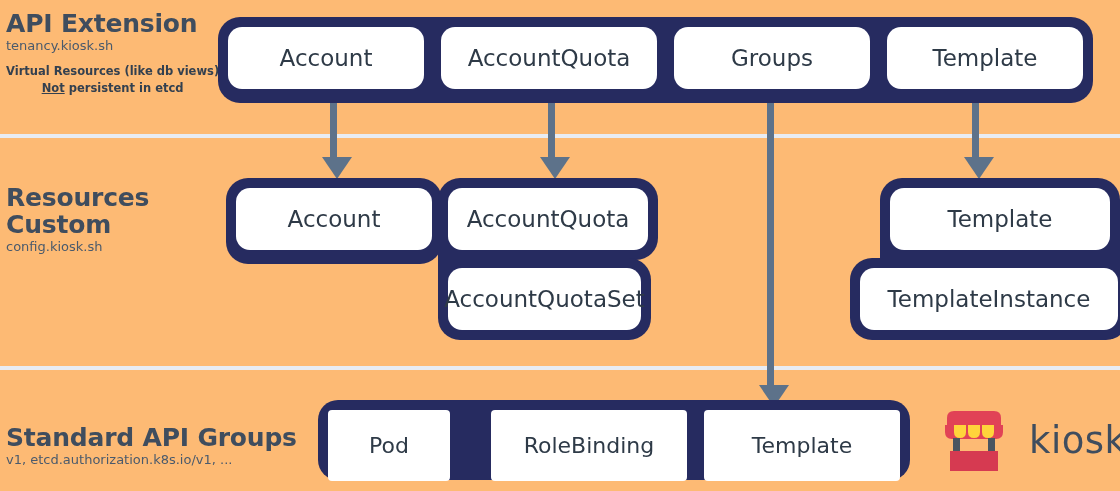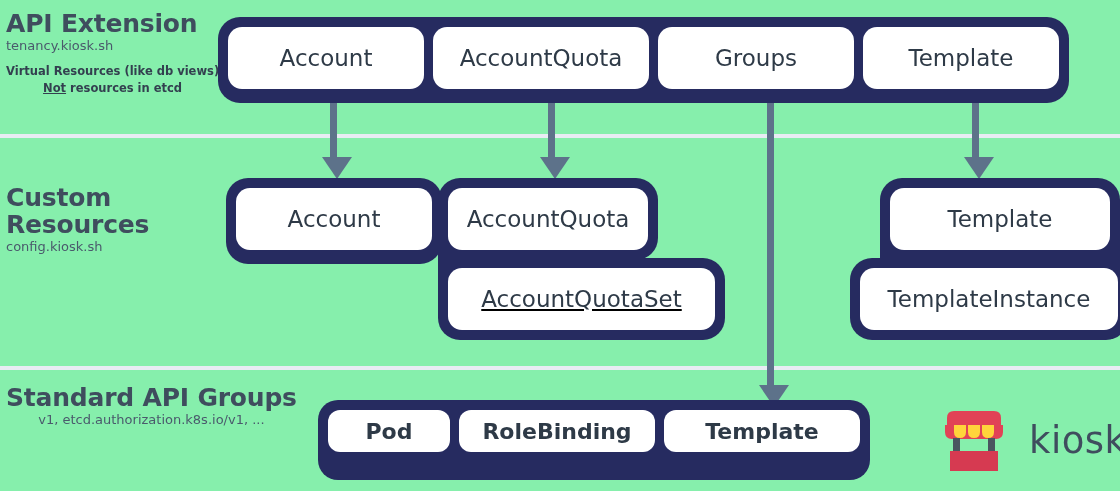--- a/index.html
+++ b/index.html
@@ -13,21 +13,21 @@
 
   body {
     font-family: "DejaVu Sans", sans-serif;
     position: relative;
   }
 
   #stage {
     position: relative;
     width: 1120px;
     height: 491px;
-    background: #86efac;
+    background: #fdba74;
   }
 
   
   .divider {
     position: absolute;
     left: 0;
     width: 1120px;
     height: 4px;
     background: #e8ecf3;
   }
@@ -59,21 +59,21 @@
     font-weight: bold;
     color: #33404f;
     line-height: 1.42;
     margin-top: 9px;
     text-align: center;
   }
   .band-note u { text-decoration: underline; }
 
   #band-label-api      { top: 10px; }
   #band-label-custom   { top: 184px; }
-  #band-label-standard { top: 384px; text-align: center; }
+  #band-label-standard { top: 424px; }
 
   
   .arrow {
     position: absolute;
     width: 7px;
     background: #5d728a;
   }
   .arrow-head {
     position: absolute;
     width: 0;
@@ -84,21 +84,21 @@
     margin-left: -11.5px;
   }
 
   
   .group {
     position: absolute;
     background: #262b60;
     border-radius: 22px;
     padding: 10px;
     display: flex;
-    gap: 9px;
+    gap: 17px;
   }
   .group.stacked {
     flex-direction: column;
     background: transparent;
     padding: 0;
     gap: 0;
   }
 
   .node {
     background: #ffffff;
@@ -136,21 +136,21 @@
     top: 178px;
     width: 252px;
   }
   #group-cr-quota .sub {
     background: #262b60;
     border-radius: 22px;
     padding: 10px;
     display: flex;
   }
   #group-cr-quota .sub-top    { width: 220px; border-bottom-left-radius: 0; }
-  #group-cr-quota .sub-bottom { width: 287px; border-top-left-radius: 0; margin-top: -2px; text-decoration: underline; }
+  #group-cr-quota .sub-bottom { width: 213px; border-top-left-radius: 0; margin-top: -2px; }
   #group-cr-quota .node { width: 100%; }
 
   
   #group-cr-template {
     left: 850px;
     top: 178px;
     width: 270px;
   }
   #group-cr-template .sub {
     background: #262b60;
@@ -162,23 +162,23 @@
   #group-cr-template .sub-bottom { width: 278px; border-top-right-radius: 0; margin-top: -2px; }
   #group-cr-template .node { width: 100%; }
 
   
   #group-std {
     left: 318px;
     top: 400px;
     height: 80px;
     border-radius: 20px;
   }
-  #group-std .node { height: 42px; border-radius: 12px; font-size: 22px; font-weight: bold; }
+  #group-std .node { height: 71px; border-radius: 4px; font-size: 22px; }
   #group-std .n-pod       { width: 122px; }
-  #group-std .n-rolebind  { width: 196px; }
+  #group-std .n-rolebind  { width: 196px; margin-left: 24px; }
   #group-std .n-namespace { width: 196px; }
 
   
   #kiosk-logo {
     position: absolute;
     left: 943px;
     top: 408px;
     display: flex;
     align-items: center;
     gap: 24px;
@@ -196,27 +196,27 @@
 <div id="stage">
 
   <div id="divider-1" class="divider"></div>
   <div id="divider-2" class="divider"></div>
 
   <div id="band-label-api" class="band-label">
     <div class="band-title">API Extension</div>
     <div class="band-group">tenancy.kiosk.sh</div>
     <div class="band-note">
       <div>Virtual Resources (like db views)</div>
-      <div><u>Not</u><span> resources in etcd</span></div>
+      <div><u>Not</u><span> persistent in etcd</span></div>
     </div>
   </div>
 
   <div id="band-label-custom" class="band-label">
+    <div class="band-title">Resources</div>
     <div class="band-title">Custom</div>
-    <div class="band-title">Resources</div>
     <div class="band-group">config.kiosk.sh</div>
   </div>
 
   <div id="band-label-standard" class="band-label">
     <div class="band-title">Standard API Groups</div>
     <div class="band-group">v1, etcd.authorization.k8s.io/v1, ...</div>
   </div>
 
   <div class="arrow" style="left:330px; top:101px; height:62px;"></div>
   <div class="arrow-head" style="left:333.5px; top:157px;"></div>

